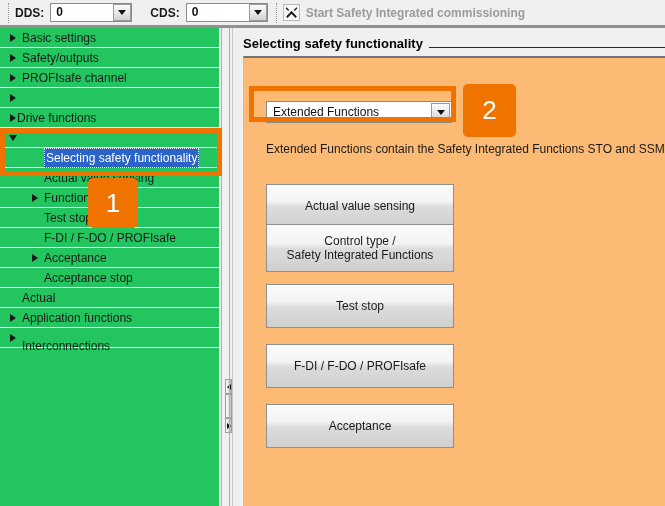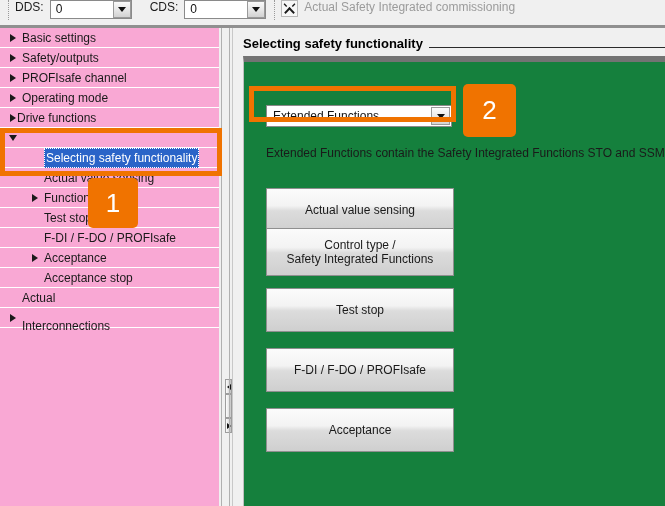--- a/index.html
+++ b/index.html
@@ -11,21 +11,21 @@
     font-family: "Liberation Sans", sans-serif;
     font-size: 12px;
     color: #1a1a1a;
   }
   #app { position: relative; width: 665px; height: 506px; }
 
   
   .toolbar {
     position: absolute; left: 0; top: 0; width: 665px; height: 25px;
     background: #f0f0f0;
-    display: flex; align-items: flex-start;
+    display: flex; align-items: center; font-weight: bold;
   }
   .toolbar-sep {
     width: 1px; height: 20px; margin: 0 6px 0 8px;
     border-left: 1px dotted #9a9a9a;
   }
   .tb-label { font-size: 12px; color: #1a1a1a; margin-right: 6px; }
   .combo {
     position: relative; display: inline-flex; align-items: center;
     width: 82px; height: 19px;
     background: #ffffff;
@@ -54,21 +54,21 @@
   .tb-action-text { color: #9b9b9b; font-size: 12px; }
 
   .toolbar-bottom-line {
     position: absolute; left: 0; top: 25px; width: 665px; height: 3px;
     background: #909090;
   }
 
   
   .tree-panel {
     position: absolute; left: 0; top: 28px; width: 219px; height: 478px;
-    background: #f9a8d4; overflow: hidden;
+    background: #22c55e; overflow: hidden;
   }
   .tree-row {
     position: relative; height: 20px; line-height: 20px;
     border-bottom: 1px solid #ffffff;
     white-space: nowrap;
     font-size: 12px;
   }
   .tree-row .tw {
     position: absolute; top: 0; width: 14px; height: 20px;
     display: flex; align-items: center; justify-content: center;
@@ -139,22 +139,22 @@
     position: absolute; left: 8px; top: 5px; right: 0; height: 20px;
     display: flex; align-items: center; gap: 6px;
   }
   .content-title {
     font-size: 13px; font-weight: bold; color: #000; white-space: nowrap;
   }
   .title-rule { flex: 1; height: 0; border-top: 1px solid #2a2a2a; margin-top: 8px; }
 
   .panel-body {
     position: absolute; left: 8px; top: 28px; width: 422px; height: 450px;
-    background: #15803d;
-    border-top: 6px solid #737373;
+    background: #fdba74;
+    border-top: 2px solid #737373;
     border-left: 1px solid #bfbfbf;
   }
 
   .fn-select {
     position: absolute; left: 22px; top: 43px;
     width: 186px; height: 22px;
     background: #ffffff; border: 1px solid #8a8a8a;
     display: flex; align-items: center;
   }
   .fn-select .val { flex: 1; padding-left: 6px; font-size: 12px; color: #111; }
@@ -222,21 +222,21 @@
     <div class="toolbar-sep"></div>
 
     <span class="tool-icon">
       <svg width="13" height="13" viewBox="0 0 13 13" aria-hidden="true">
         <path d="M1.5 1.2 L4.2 3.9 L3.2 4.9 L0.6 2.2 Z" fill="#1a1a1a"></path>
         <path d="M11.5 1.2 L8.8 3.9 L9.8 4.9 L12.4 2.2 Z" fill="#1a1a1a"></path>
         <path d="M6.5 5.0 L11.8 10.5 L10.5 11.9 L5.2 6.4 Z" fill="#1a1a1a"></path>
         <path d="M6.5 5.0 L1.2 10.5 L2.5 11.9 L7.8 6.4 Z" fill="#1a1a1a"></path>
       </svg>
     </span>
-    <span class="tb-action-text">Actual Safety Integrated commissioning</span>
+    <span class="tb-action-text">Start Safety Integrated commissioning</span>
   </div>
   <div class="toolbar-bottom-line"></div>
 
   <div class="tree-panel" id="tree">
       <div class="tree-row">
         <span class="tw" style="left: 6px;">
           <span class="tri-right"></span>
         </span>
         <span class="lbl" style="left: 22px;">Basic settings</span>
       </div>
@@ -249,21 +249,20 @@
       <div class="tree-row">
         <span class="tw" style="left: 6px;">
           <span class="tri-right"></span>
         </span>
         <span class="lbl" style="left: 22px;">PROFIsafe channel</span>
       </div>
       <div class="tree-row">
         <span class="tw" style="left: 6px;">
           <span class="tri-right"></span>
         </span>
-        <span class="lbl" style="left: 22px;">Operating mode</span>
       </div>
       <div class="tree-row">
         <span class="tw" style="left: 6px;">
           <span class="tri-right"></span>
         </span>
         <span class="lbl" style="left: 17px;">Drive functions</span>
       </div>
       <div class="tree-row">
         <span class="tw" style="left: 6px;">
           <span class="tri-down"></span>
@@ -291,20 +290,26 @@
         <span class="tw" style="left: 28px;">
           <span class="tri-right"></span>
         </span>
         <span class="lbl" style="left: 44px;">Acceptance</span>
       </div>
       <div class="tree-row">
         <span class="lbl" style="left: 44px;">Acceptance stop</span>
       </div>
       <div class="tree-row">
         <span class="lbl" style="left: 22px;">Actual</span>
+      </div>
+      <div class="tree-row">
+        <span class="tw" style="left: 6px;">
+          <span class="tri-right"></span>
+        </span>
+        <span class="lbl" style="left: 22px;">Application functions</span>
       </div>
       <div class="tree-row">
         <span class="tw" style="left: 6px;">
           <span class="tri-right"></span>
         </span>
         <span class="lbl" style="left: 22px; margin-top: 8px;">Interconnections</span>
       </div>
     </div>
 
   <div class="splitter">

